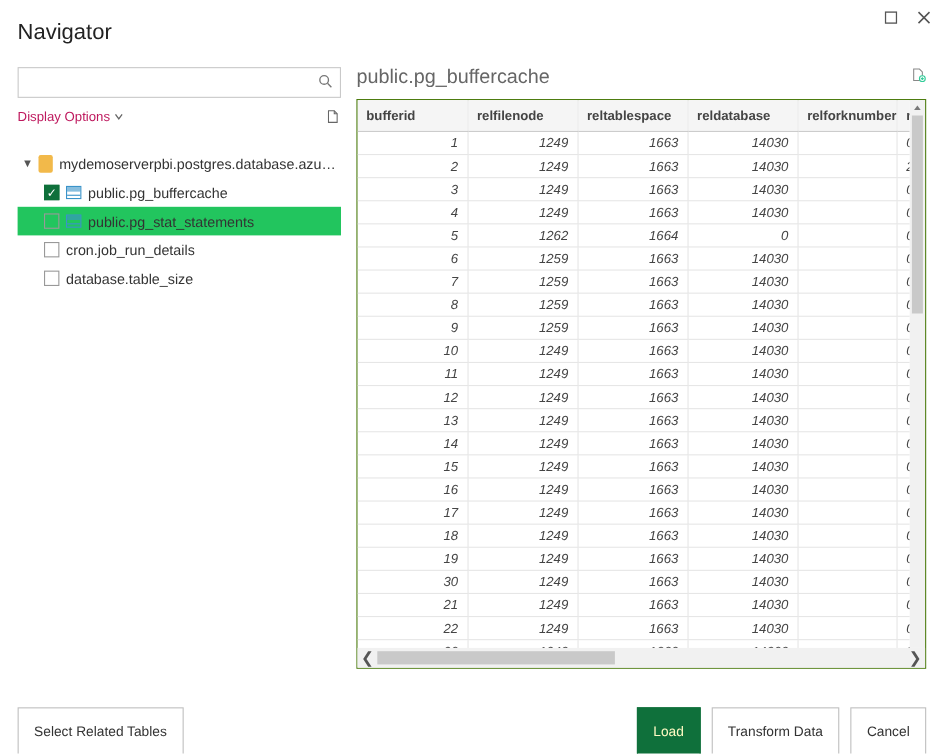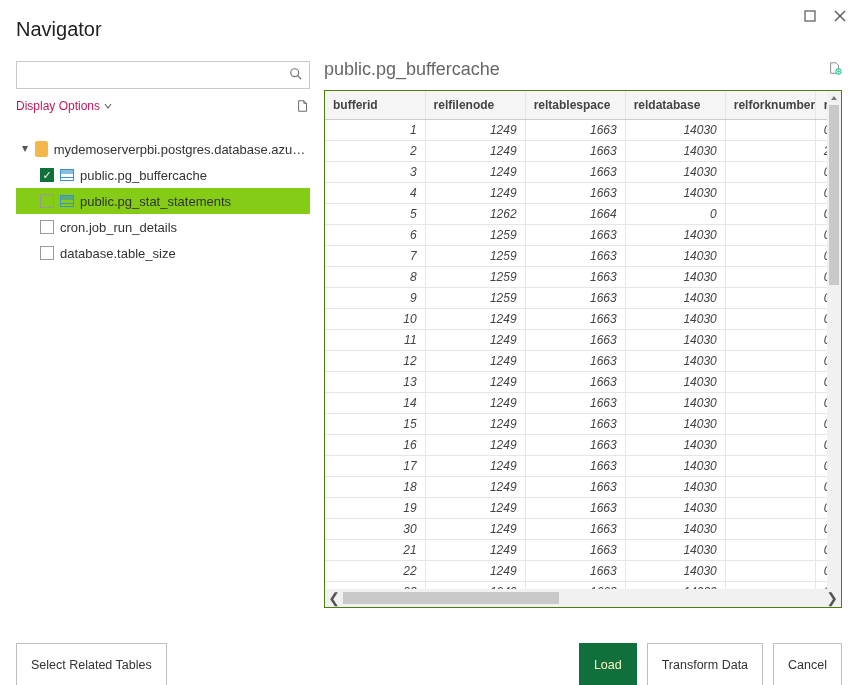--- a/index.html
+++ b/index.html
@@ -75,21 +75,21 @@
   .tree-row {
     display: flex;
     align-items: center;
     height: 26px;
     gap: 6px;
     padding-right: 4px;
     white-space: nowrap;
     overflow: hidden;
     cursor: pointer;
   }
-  .tree-row.selected { background: #84cc16; }
+  .tree-row.selected { background: #22c55e; }
   .indent-1 { padding-left: 4px; }
   .indent-2 { padding-left: 24px; }
   .expander {
     width: 10px; height: 10px;
     display: flex; align-items: center; justify-content: center;
     color: #555;
   }
   .chk {
     width: 14px; height: 14px;
     border: 1px solid #999;

